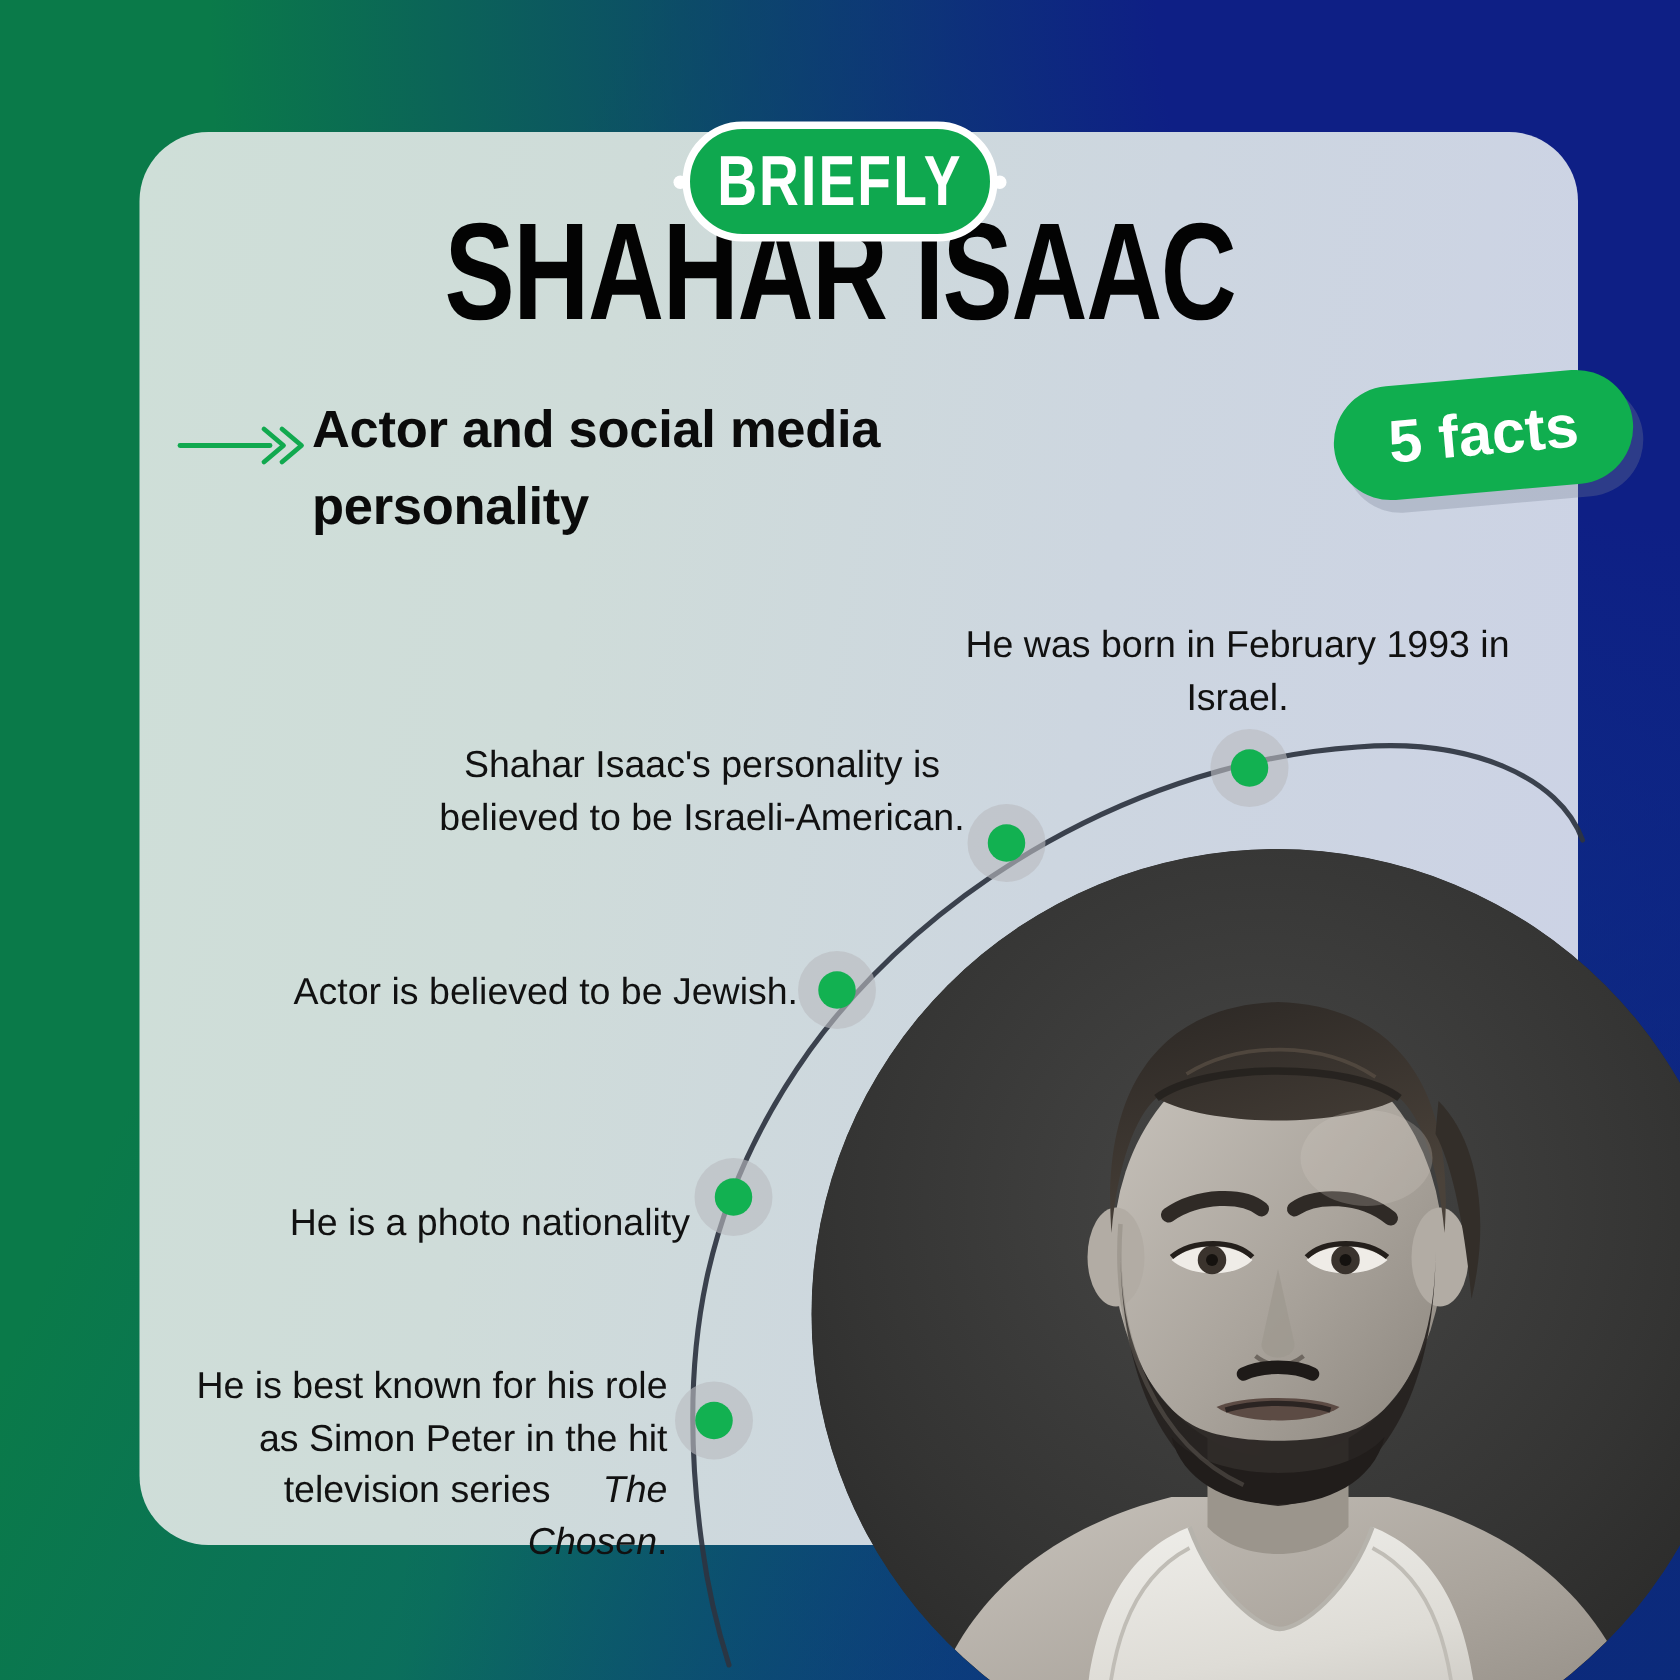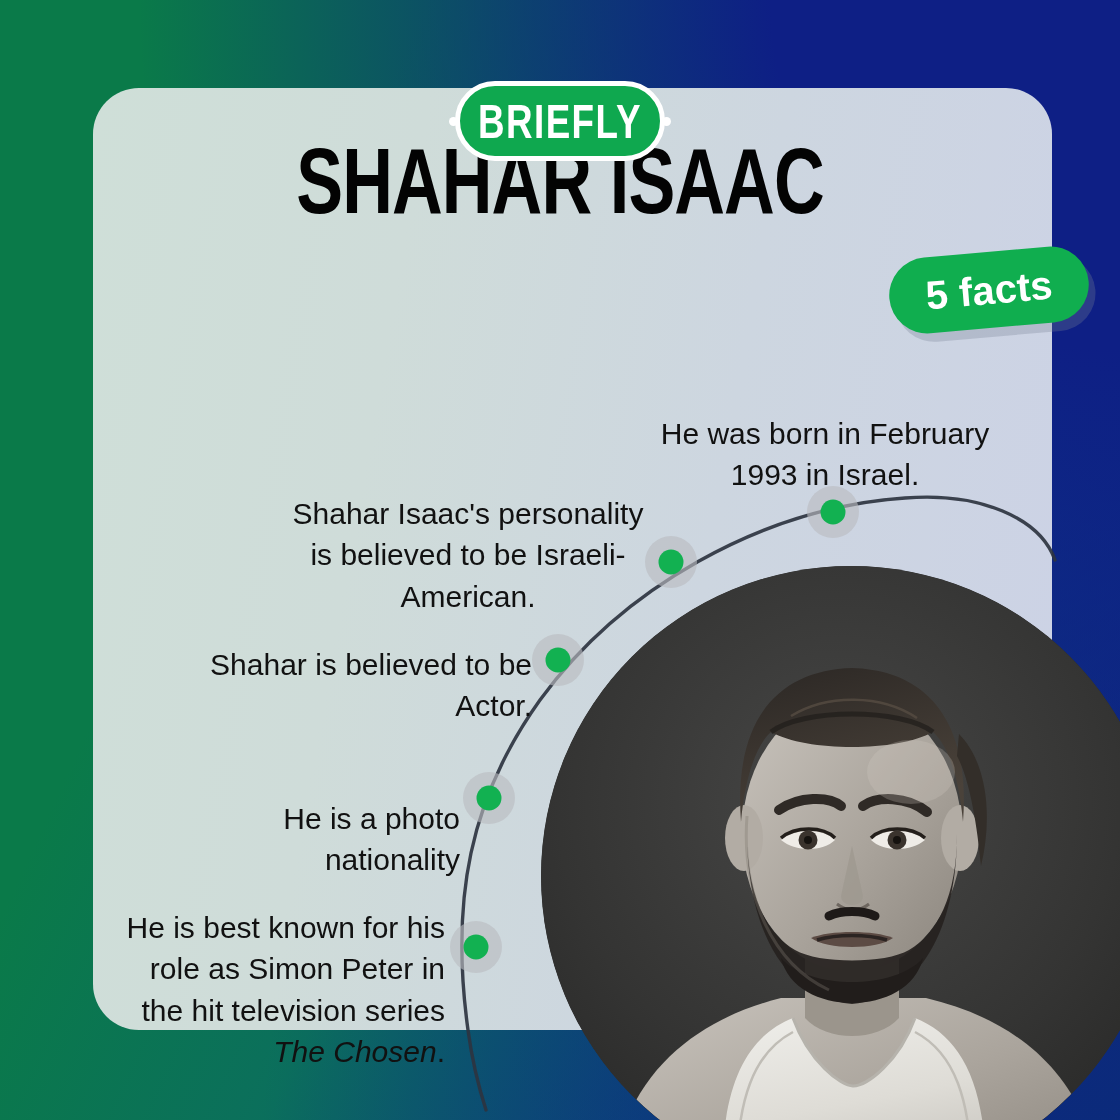--- a/index.html
+++ b/index.html
@@ -154,21 +154,21 @@
     overflow: hidden;
     z-index: 25;
     background: #2e2e2e;
   }
   #photo-svg { display: block; }
 
   
   .fact-text {
     position: absolute;
     color: #111111;
-    font-size: 30px;
+    font-size: 25px;
     line-height: 1.38;
     z-index: 30;
   }
   #fact-0 { left: 640px; top: 413px; width: 370px; text-align: center; }
   #fact-1 { left: 288px; top: 493px; width: 360px; text-align: center; }
   #fact-2 { left: 160px; top: 644px; width: 372px; text-align: right; }
   #fact-3 { left: 160px; top: 798px; width: 300px; text-align: right; }
   #fact-4 { left: 105px; top: 907px; width: 340px; text-align: right; }
   .fact-italic { font-style: italic; margin-left: 28px; }
 </style>
@@ -277,26 +277,34 @@
         <path d="M 240 392 C 268 424 354 424 382 392 C 368 452 254 452 240 392 Z" fill="#211d1b"></path>
 
         <path d="M 206 250 C 200 330 232 398 288 424" fill="none" stroke="#7d776f" stroke-width="3" opacity="0.35"></path>
         <ellipse cx="370" cy="206" rx="44" ry="32" fill="#d2ccc4" opacity="0.25"></ellipse>
       </g>
     </svg>
   </div>
 
   <div class="fact-text" id="fact-0">He was born in February 1993 in Israel.</div>
   <div class="fact-text" id="fact-1">Shahar Isaac's personality is believed to be Israeli-American.</div>
-  <div class="fact-text" id="fact-2">Shahar is believed to be Actor.</div>
+  <div class="fact-text" id="fact-2">Actor is believed to be Jewish.</div>
   <div class="fact-text" id="fact-3">He is a photo nationality</div>
   <div class="fact-text" id="fact-4"><span>He is best known for his role as Simon Peter in the hit television series </span><span class="fact-italic">The Chosen</span><span>.</span></div>
 
   <div id="title">SHAHAR ISAAC</div>
 
+  <div id="subtitle-row">
+    <svg id="arrow-icon" width="90" height="30" viewBox="0 0 90 30">
+      <line x1="2" y1="15" x2="62" y2="15" stroke="#11a94f" stroke-width="3.2" stroke-linecap="round"></line>
+      <polyline points="58,4 71,15 58,26" fill="none" stroke="#11a94f" stroke-width="3.2" stroke-linecap="round" stroke-linejoin="round"></polyline>
+      <polyline points="70,4 83,15 70,26" fill="none" stroke="#11a94f" stroke-width="3.2" stroke-linecap="round" stroke-linejoin="round"></polyline>
+    </svg>
+    <div id="subtitle">Actor and social media personality</div>
+  </div>
 
   <div id="facts-badge">
     <span id="facts-badge-text">5 facts</span>
   </div>
 
   <div id="logo">
     <span class="logo-dot"></span>
     <span id="logo-text">BRIEFLY</span>
     <span class="logo-dot"></span>
   </div>

